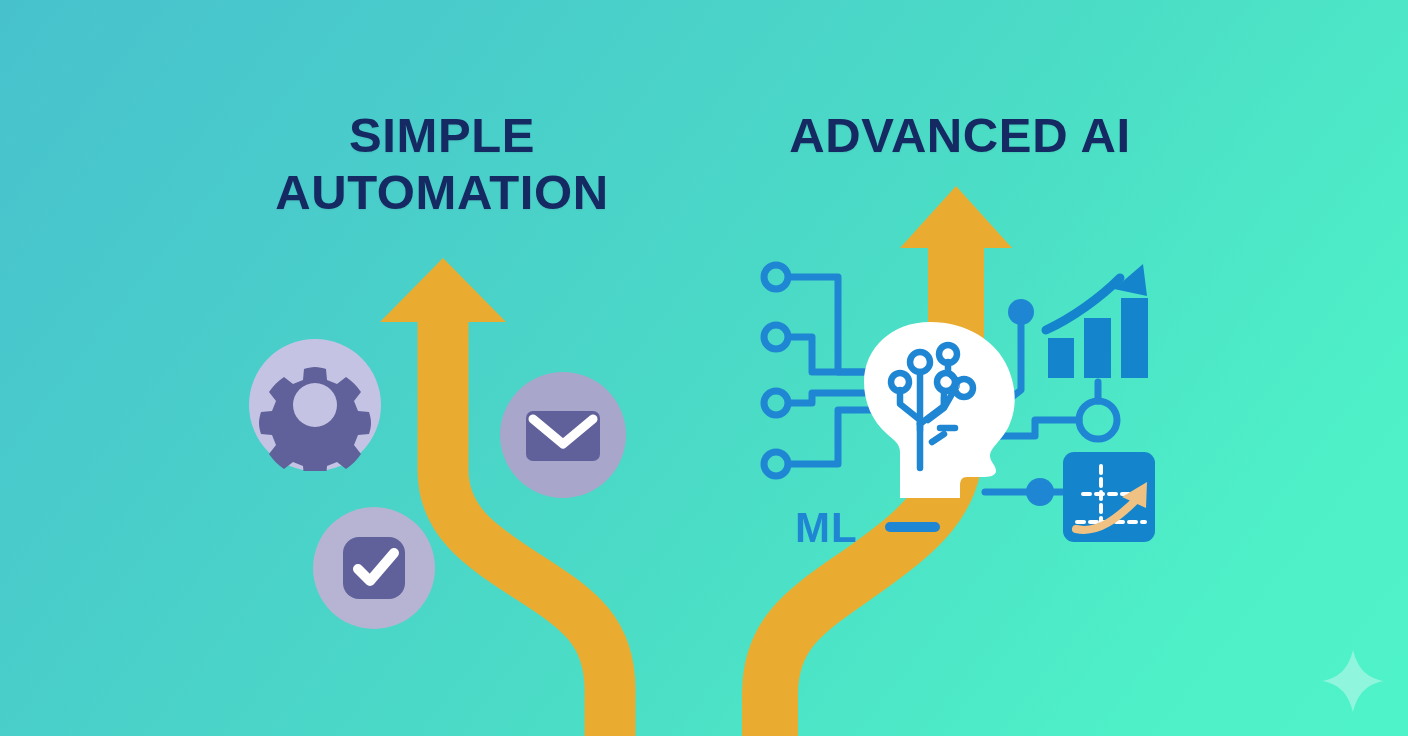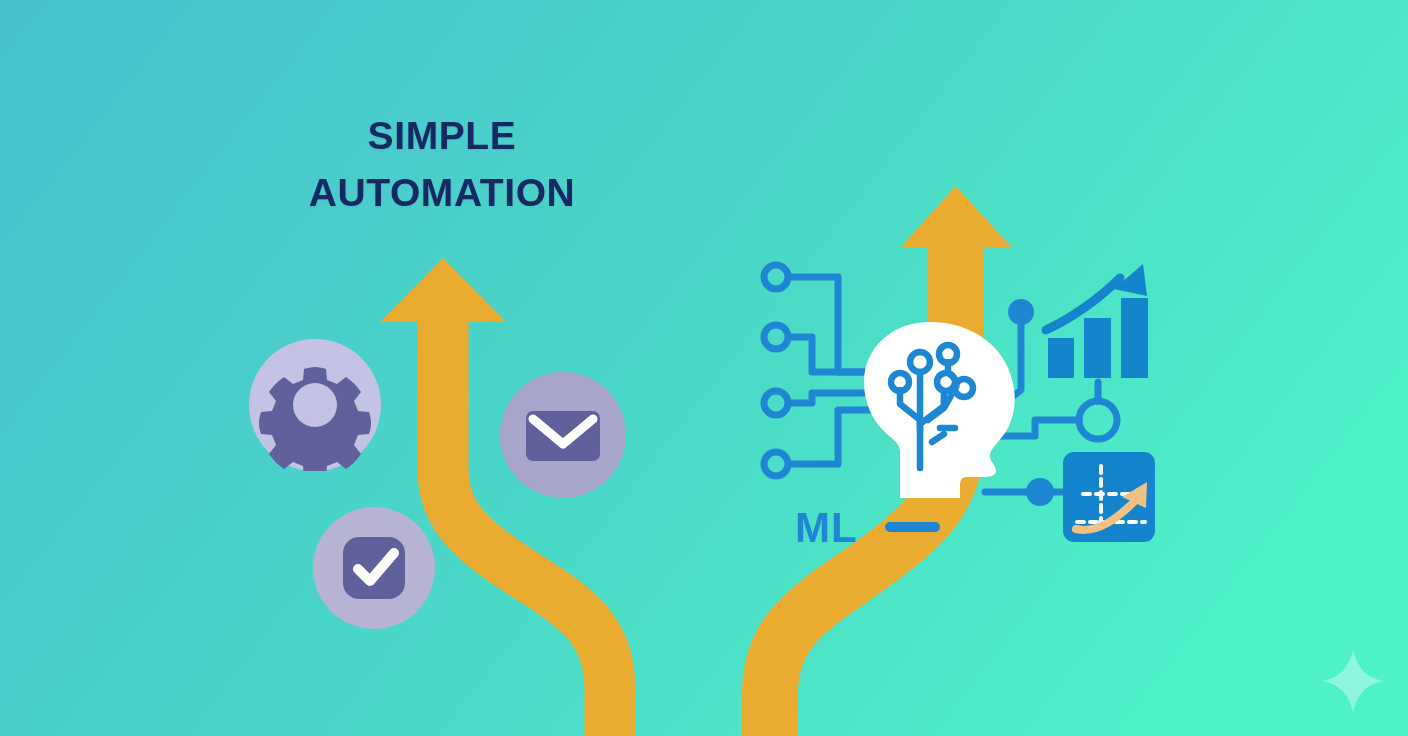--- a/index.html
+++ b/index.html
@@ -12,21 +12,21 @@
     width: 1408px;
     height: 736px;
     overflow: hidden;
     font-family: "Liberation Sans", sans-serif;
     background: linear-gradient(128deg, #47c2cd 0%, #49cbcb 22%, #4bdcc6 55%, #4ef0c8 85%, #4ff3c9 100%);
   }
   .label {
     position: absolute;
     color: #152a63;
     font-weight: bold;
-    font-size: 39px;
+    font-size: 49px;
     letter-spacing: 0.6px;
     line-height: 57px;
     text-align: center;
     text-shadow: 0 1px 2px rgba(0,0,0,0.07);
     white-space: pre-line;
   }
   #label-simple {
     left: 230px;
     top: 107px;
     width: 424px;
@@ -222,20 +222,21 @@
 
   <div class="icon-circle" id="check-bubble">
     <svg width="122" height="122" viewBox="0 0 122 122">
       <rect x="30" y="30" width="62" height="62" rx="16" fill="#60609b"></rect>
       <path d="M 45,62 L 57,74 L 81,46" fill="none" stroke="#ffffff" stroke-width="10" stroke-linecap="round" stroke-linejoin="round"></path>
     </svg>
   </div>
 
   <div class="label" id="label-simple">SIMPLE
 AUTOMATION</div>
+  <div class="label" id="label-advanced">ADVANCED AI</div>
 
   <svg class="svg-layer" viewBox="0 0 1408 736" xmlns="http://www.w3.org/2000/svg">
     <path d="M 1353,650
              C 1358,670 1368,678 1384,681
              C 1368,684 1358,692 1353,712
              C 1348,692 1338,684 1322,681
              C 1338,678 1348,670 1353,650 Z" fill="#8ff6dd"></path>
   </svg>
 
 </div>

